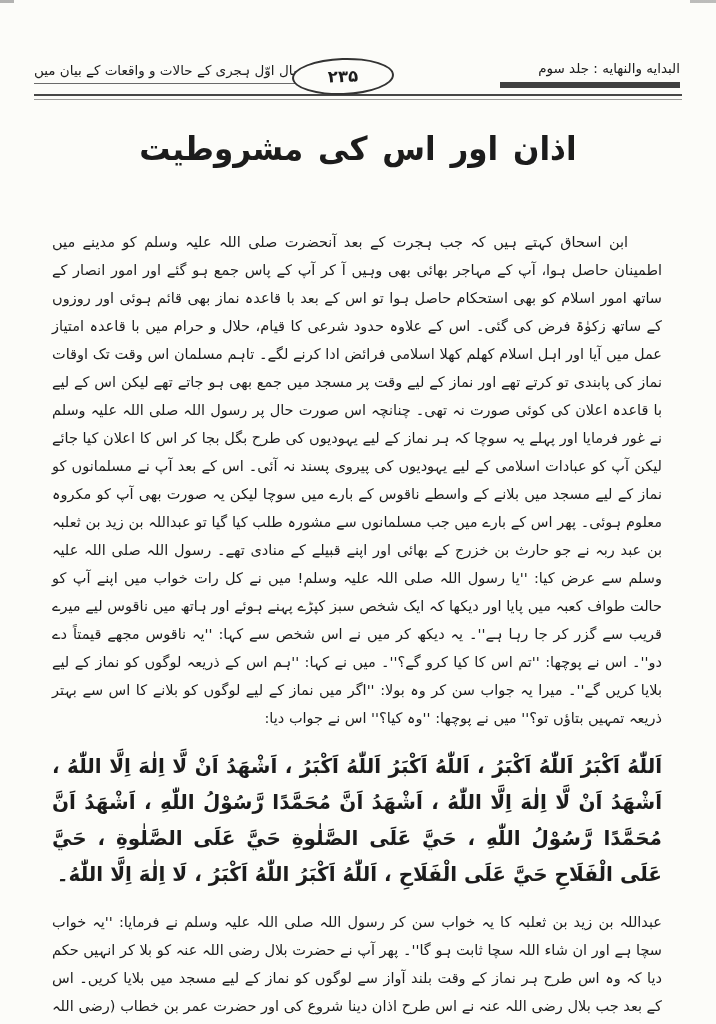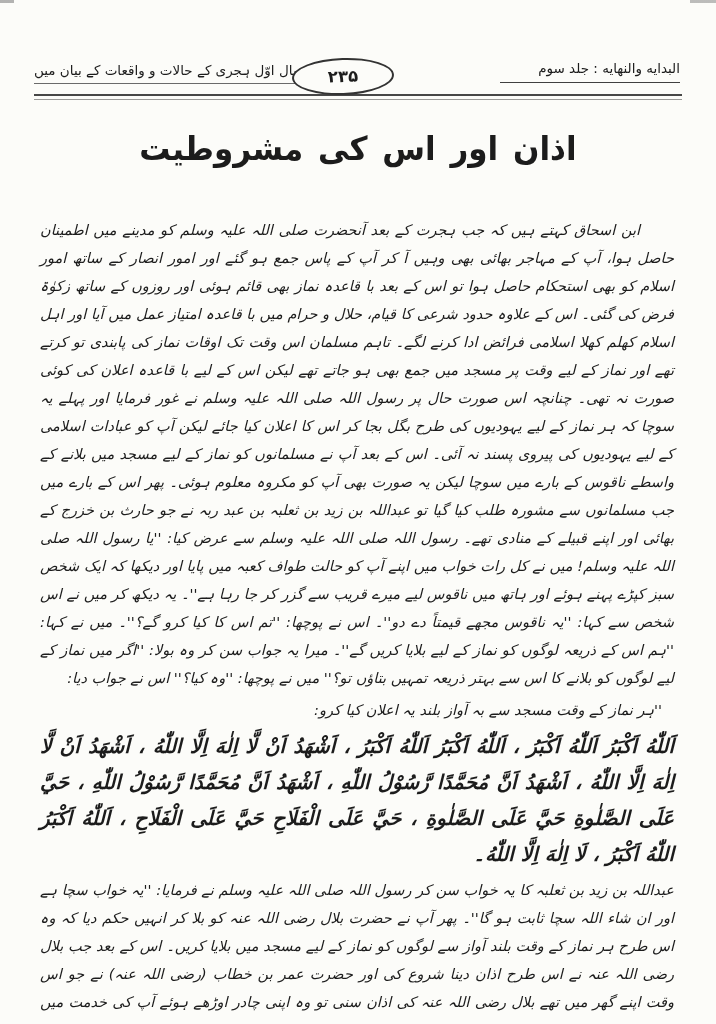--- a/index.html
+++ b/index.html
@@ -15,21 +15,21 @@
     box-shadow:0 0 6px rgba(0,0,0,.35);
   }
   
   .scan-edge{position:absolute;top:0;left:0;right:0;height:3px;background:linear-gradient(90deg,#777 0 14px,transparent 14px 690px,#888 690px);opacity:.55;}
 
   
   .hdr{position:absolute;top:56px;left:34px;right:34px;height:44px;}
   .hdr-book{
     position:absolute;right:2px;top:4px;
     font-size:13.5px;letter-spacing:0;
-    padding-bottom:6px;border-bottom:1px solid #404040;
+    padding-bottom:6px;border-bottom:6px solid #404040;
     min-width:180px;text-align:right;
   }
   .hdr-section{
     position:absolute;left:0;top:6px;
     font-size:13.5px;
     padding-bottom:5px;border-bottom:1px solid #6a6a6a;
     text-align:left;
   }
   .hdr-rule{
     position:absolute;left:0;right:0;top:38px;height:3px;
@@ -54,21 +54,21 @@
     letter-spacing:0;word-spacing:4px;
     transform:scaleY(1.06);
   }
 
   
   .body{
     position:absolute;top:212px;left:36px;right:38px;
     font-size:14.5px;line-height:28px;
     text-align:justify;
   }
-  .body p{margin:4px;font-style:italic;}
+  .body p{margin:16px;}
   .p-indent{text-indent:34px;}
   .p-announce{text-indent:12px;margin-top:2px;}
   .p-arabic{
     font-size:20px;font-weight:bold;
     line-height:36px;
     text-align:justify;
     margin:4px 4px 4px 0;
   }
 </style>
 </head>
@@ -87,20 +87,19 @@
     <div class="hdr-section">سال اوّل ہجری کے حالات و واقعات کے بیان میں</div>
 
     <div class="hdr-rule"></div>
   </header>
 
   <h1 class="chapter-title">اذان اور اس کی مشروطیت</h1>
 
   <main class="body">
     <p class="p-indent">ابن اسحاق کہتے ہیں کہ جب ہجرت کے بعد آنحضرت صلی اللہ علیہ وسلم کو مدینے میں اطمینان حاصل ہوا، آپ کے مہاجر بھائی بھی وہیں آ کر آپ کے پاس جمع ہو گئے اور امور انصار کے ساتھ امور اسلام کو بھی استحکام حاصل ہوا تو اس کے بعد با قاعدہ نماز بھی قائم ہوئی اور روزوں کے ساتھ زکوٰۃ فرض کی گئی۔ اس کے علاوہ حدود شرعی کا قیام، حلال و حرام میں با قاعدہ امتیاز عمل میں آیا اور اہل اسلام کھلم کھلا اسلامی فرائض ادا کرنے لگے۔ تاہم مسلمان اس وقت تک اوقات نماز کی پابندی تو کرتے تھے اور نماز کے لیے وقت پر مسجد میں جمع بھی ہو جاتے تھے لیکن اس کے لیے با قاعدہ اعلان کی کوئی صورت نہ تھی۔ چنانچہ اس صورت حال پر رسول اللہ صلی اللہ علیہ وسلم نے غور فرمایا اور پہلے یہ سوچا کہ ہر نماز کے لیے یہودیوں کی طرح بگل بجا کر اس کا اعلان کیا جائے لیکن آپ کو عبادات اسلامی کے لیے یہودیوں کی پیروی پسند نہ آئی۔ اس کے بعد آپ نے مسلمانوں کو نماز کے لیے مسجد میں بلانے کے واسطے ناقوس کے بارے میں سوچا لیکن یہ صورت بھی آپ کو مکروہ معلوم ہوئی۔ پھر اس کے بارے میں جب مسلمانوں سے مشورہ طلب کیا گیا تو عبداللہ بن زید بن ثعلبہ بن عبد ربہ نے جو حارث بن خزرج کے بھائی اور اپنے قبیلے کے منادی تھے۔ رسول اللہ صلی اللہ علیہ وسلم سے عرض کیا: ''یا رسول اللہ صلی اللہ علیہ وسلم! میں نے کل رات خواب میں اپنے آپ کو حالت طواف کعبہ میں پایا اور دیکھا کہ ایک شخص سبز کپڑے پہنے ہوئے اور ہاتھ میں ناقوس لیے میرے قریب سے گزر کر جا رہا ہے''۔ یہ دیکھ کر میں نے اس شخص سے کہا: ''یہ ناقوس مجھے قیمتاً دے دو''۔ اس نے پوچھا: ''تم اس کا کیا کرو گے؟''۔ میں نے کہا: ''ہم اس کے ذریعہ لوگوں کو نماز کے لیے بلایا کریں گے''۔ میرا یہ جواب سن کر وہ بولا: ''اگر میں نماز کے لیے لوگوں کو بلانے کا اس سے بہتر ذریعہ تمہیں بتاؤں تو؟'' میں نے پوچھا: ''وہ کیا؟'' اس نے جواب دیا:</p>
 
-    <p class="p-announce">''ہر نماز کے وقت مسجد سے بہ آواز بلند یہ اعلان کیا کرو:</p>
 
     <p class="p-arabic">اَللّٰهُ اَكْبَرُ اَللّٰهُ اَكْبَرُ ، اَللّٰهُ اَكْبَرُ اَللّٰهُ اَكْبَرُ ، اَشْهَدُ اَنْ لَّا اِلٰهَ اِلَّا اللّٰهُ ، اَشْهَدُ اَنْ لَّا اِلٰهَ اِلَّا اللّٰهُ ، اَشْهَدُ اَنَّ مُحَمَّدًا رَّسُوْلُ اللّٰهِ ، اَشْهَدُ اَنَّ مُحَمَّدًا رَّسُوْلُ اللّٰهِ ، حَيَّ عَلَى الصَّلٰوةِ حَيَّ عَلَى الصَّلٰوةِ ، حَيَّ عَلَى الْفَلَاحِ حَيَّ عَلَى الْفَلَاحِ ، اَللّٰهُ اَكْبَرُ اللّٰهُ اَكْبَرُ ، لَا اِلٰهَ اِلَّا اللّٰهُ۔</p>
 
     <p>عبداللہ بن زید بن ثعلبہ کا یہ خواب سن کر رسول اللہ صلی اللہ علیہ وسلم نے فرمایا: ''یہ خواب سچا ہے اور ان شاء اللہ سچا ثابت ہو گا''۔ پھر آپ نے حضرت بلال رضی اللہ عنہ کو بلا کر انہیں حکم دیا کہ وہ اس طرح ہر نماز کے وقت بلند آواز سے لوگوں کو نماز کے لیے مسجد میں بلایا کریں۔ اس کے بعد جب بلال رضی اللہ عنہ نے اس طرح اذان دینا شروع کی اور حضرت عمر بن خطاب (رضی اللہ عنہ) نے جو اس وقت اپنے گھر میں تھے بلال رضی اللہ عنہ کی اذان سنی تو وہ اپنی چادر اوڑھے ہوئے آپ کی خدمت میں حاضر ہوئے اور عرض کیا:</p>
 
   </main>
 </div>
 
 </body></html>

